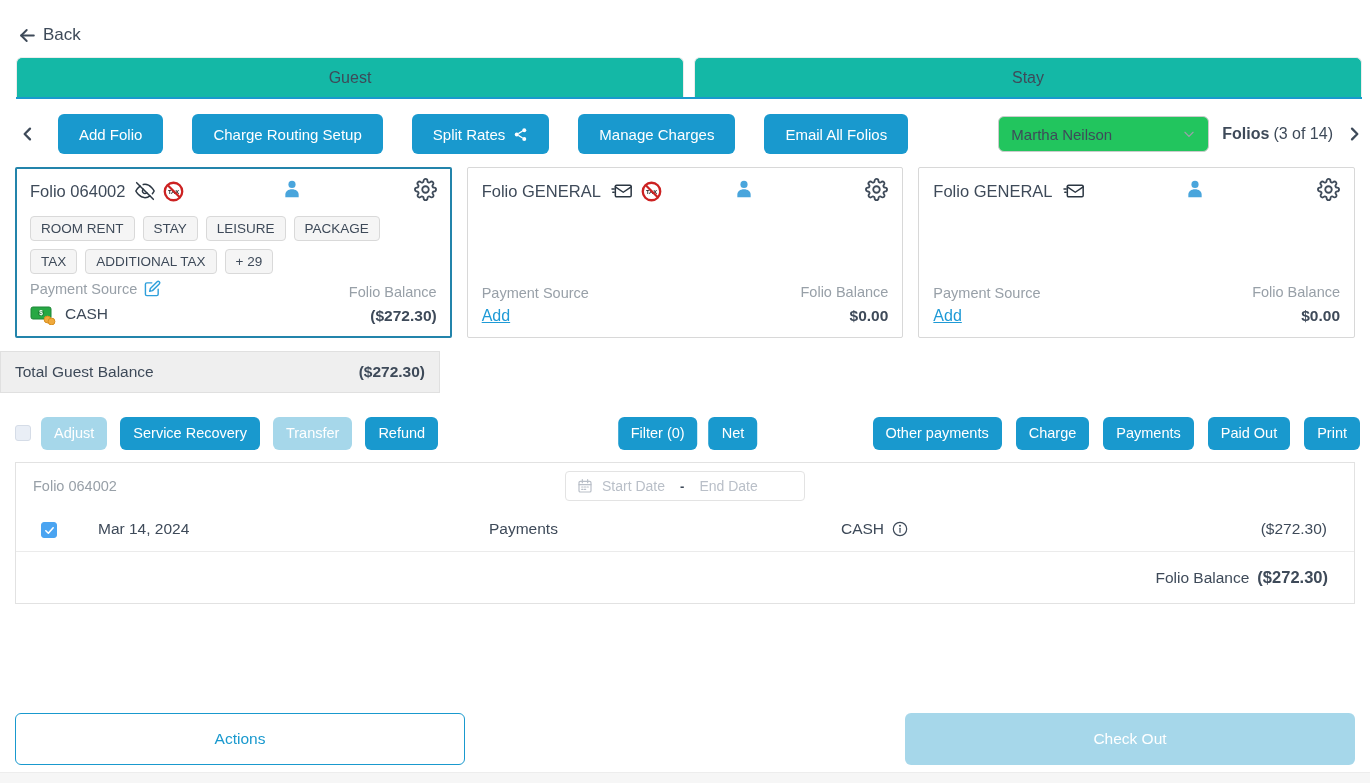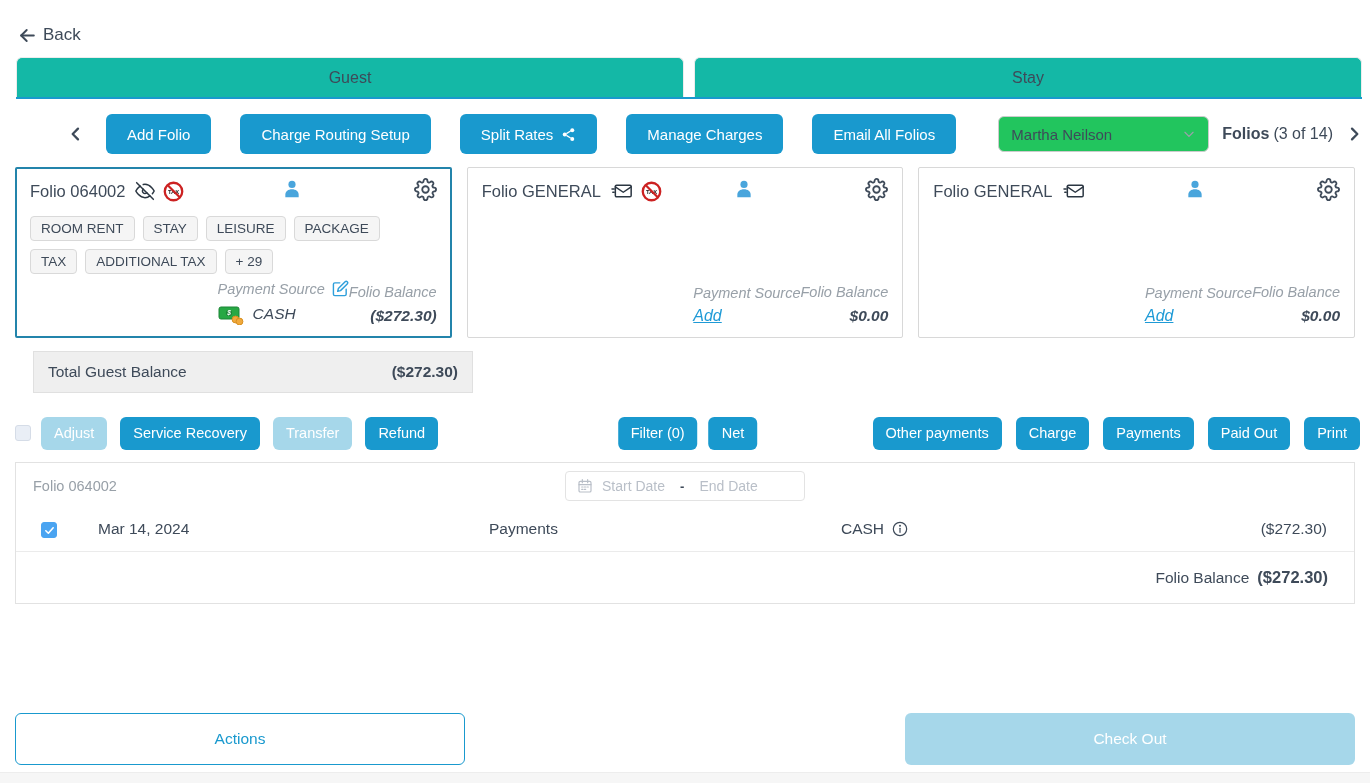--- a/index.html
+++ b/index.html
@@ -23,21 +23,21 @@
     flex:1; display:flex; align-items:center; justify-content:center;
     background:#14b8a6; border:1px solid #ececec; border-bottom:none;
     border-radius:6px 6px 0 0; font-size:16px; cursor:pointer;
   }
   .tab.active {
     background:#fff; border:1px solid #1999CE; border-bottom:2px solid #fff;
     margin-bottom:-2px; color:#1999CE; font-weight:bold;
   }
 
   
-  .toolbar { position:absolute; top:114px; left:0; right:8px; height:40px; display:flex; align-items:center;padding-left:48px; }
+  .toolbar { position:absolute; top:114px; left:0; right:8px; height:40px; display:flex; align-items:center; }
   .nav-chev { margin-left:20px; cursor:pointer; display:flex; align-items:center; }
   .toolbar-left { display:flex; gap:29px; margin-left:22px; }
   .btn { border:none; border-radius:6px; background:#1999CE; color:#fff; cursor:pointer;
          font-family:"Liberation Sans", sans-serif; display:inline-flex; align-items:center; justify-content:center; gap:8px; }
   .btn-lg { height:40px; padding:0 21px; font-size:15px; }
   .toolbar-right { margin-left:auto; display:flex; align-items:center; gap:13px; }
   .guest-select {
     width:211px; height:36px; border:1px solid #ccc; border-radius:6px; background:#22c55e;
     display:flex; align-items:center; justify-content:space-between; padding:0 12px; font-size:15px; cursor:pointer;
   }
@@ -54,31 +54,31 @@
   .card-head { display:flex; align-items:center; height:26px; position:relative; }
   .card-title { font-size:16.5px; }
   .title-icons { display:flex; align-items:center; gap:7px; margin-left:9px; }
   .person-icon { position:absolute; left:62%; top:1px; color:#49a5dc; }
   .gear-icon { position:absolute; right:0; top:0; color:#3e4a59; cursor:pointer; }
   .tags-wrap { margin-top:12px; display:flex; flex-wrap:wrap; gap:8px 8px; width:92%; }
   .tag {
     font-size:13.5px; background:#f5f5f5; border:1px solid #d9d9d9; border-radius:4px;
     padding:4px 10px; color:#3e4a59; white-space:nowrap;
   }
-  .pay-row { margin-top:auto; display:flex; justify-content:flex-end; align-items:flex-end;font-style:italic; }
+  .pay-row { margin-top:auto; display:flex; justify-content:space-between; align-items:flex-end; }
   .muted { color:#98a0a8; font-size:14.5px; }
   .pay-left .src-line { display:flex; align-items:center; gap:7px; }
   .pay-method { display:flex; align-items:center; gap:9px; margin-top:6px; font-size:15.5px; }
   .add-link { color:#1e9ad6; font-size:16px; text-decoration:underline; margin-top:6px; display:inline-block; cursor:pointer; }
   .pay-right { text-align:right; }
   .balance-val { font-weight:bold; font-size:15.5px; margin-top:7px; }
 
   
   .total-bar {
-    position:absolute; top:351px; left:33px; width:440px; height:42px;
+    position:absolute; top:351px; left:0; width:440px; height:42px;
     background:#efefef; border:1px solid #e0e0e0;
     display:flex; align-items:center; justify-content:space-between; padding:0 14px;
   }
   .total-bar .lbl { font-size:15.5px; }
   .total-bar .val { font-weight:bold; font-size:15.5px; }
 
   
   .controls-row { position:absolute; top:415px; left:15px; right:10px; height:36px; display:flex; align-items:center; }
   .checkbox {
     width:16px; height:16px; border-radius:3px; background:#e9eef6; border:1px solid #d5dce7; cursor:pointer; flex:none;

